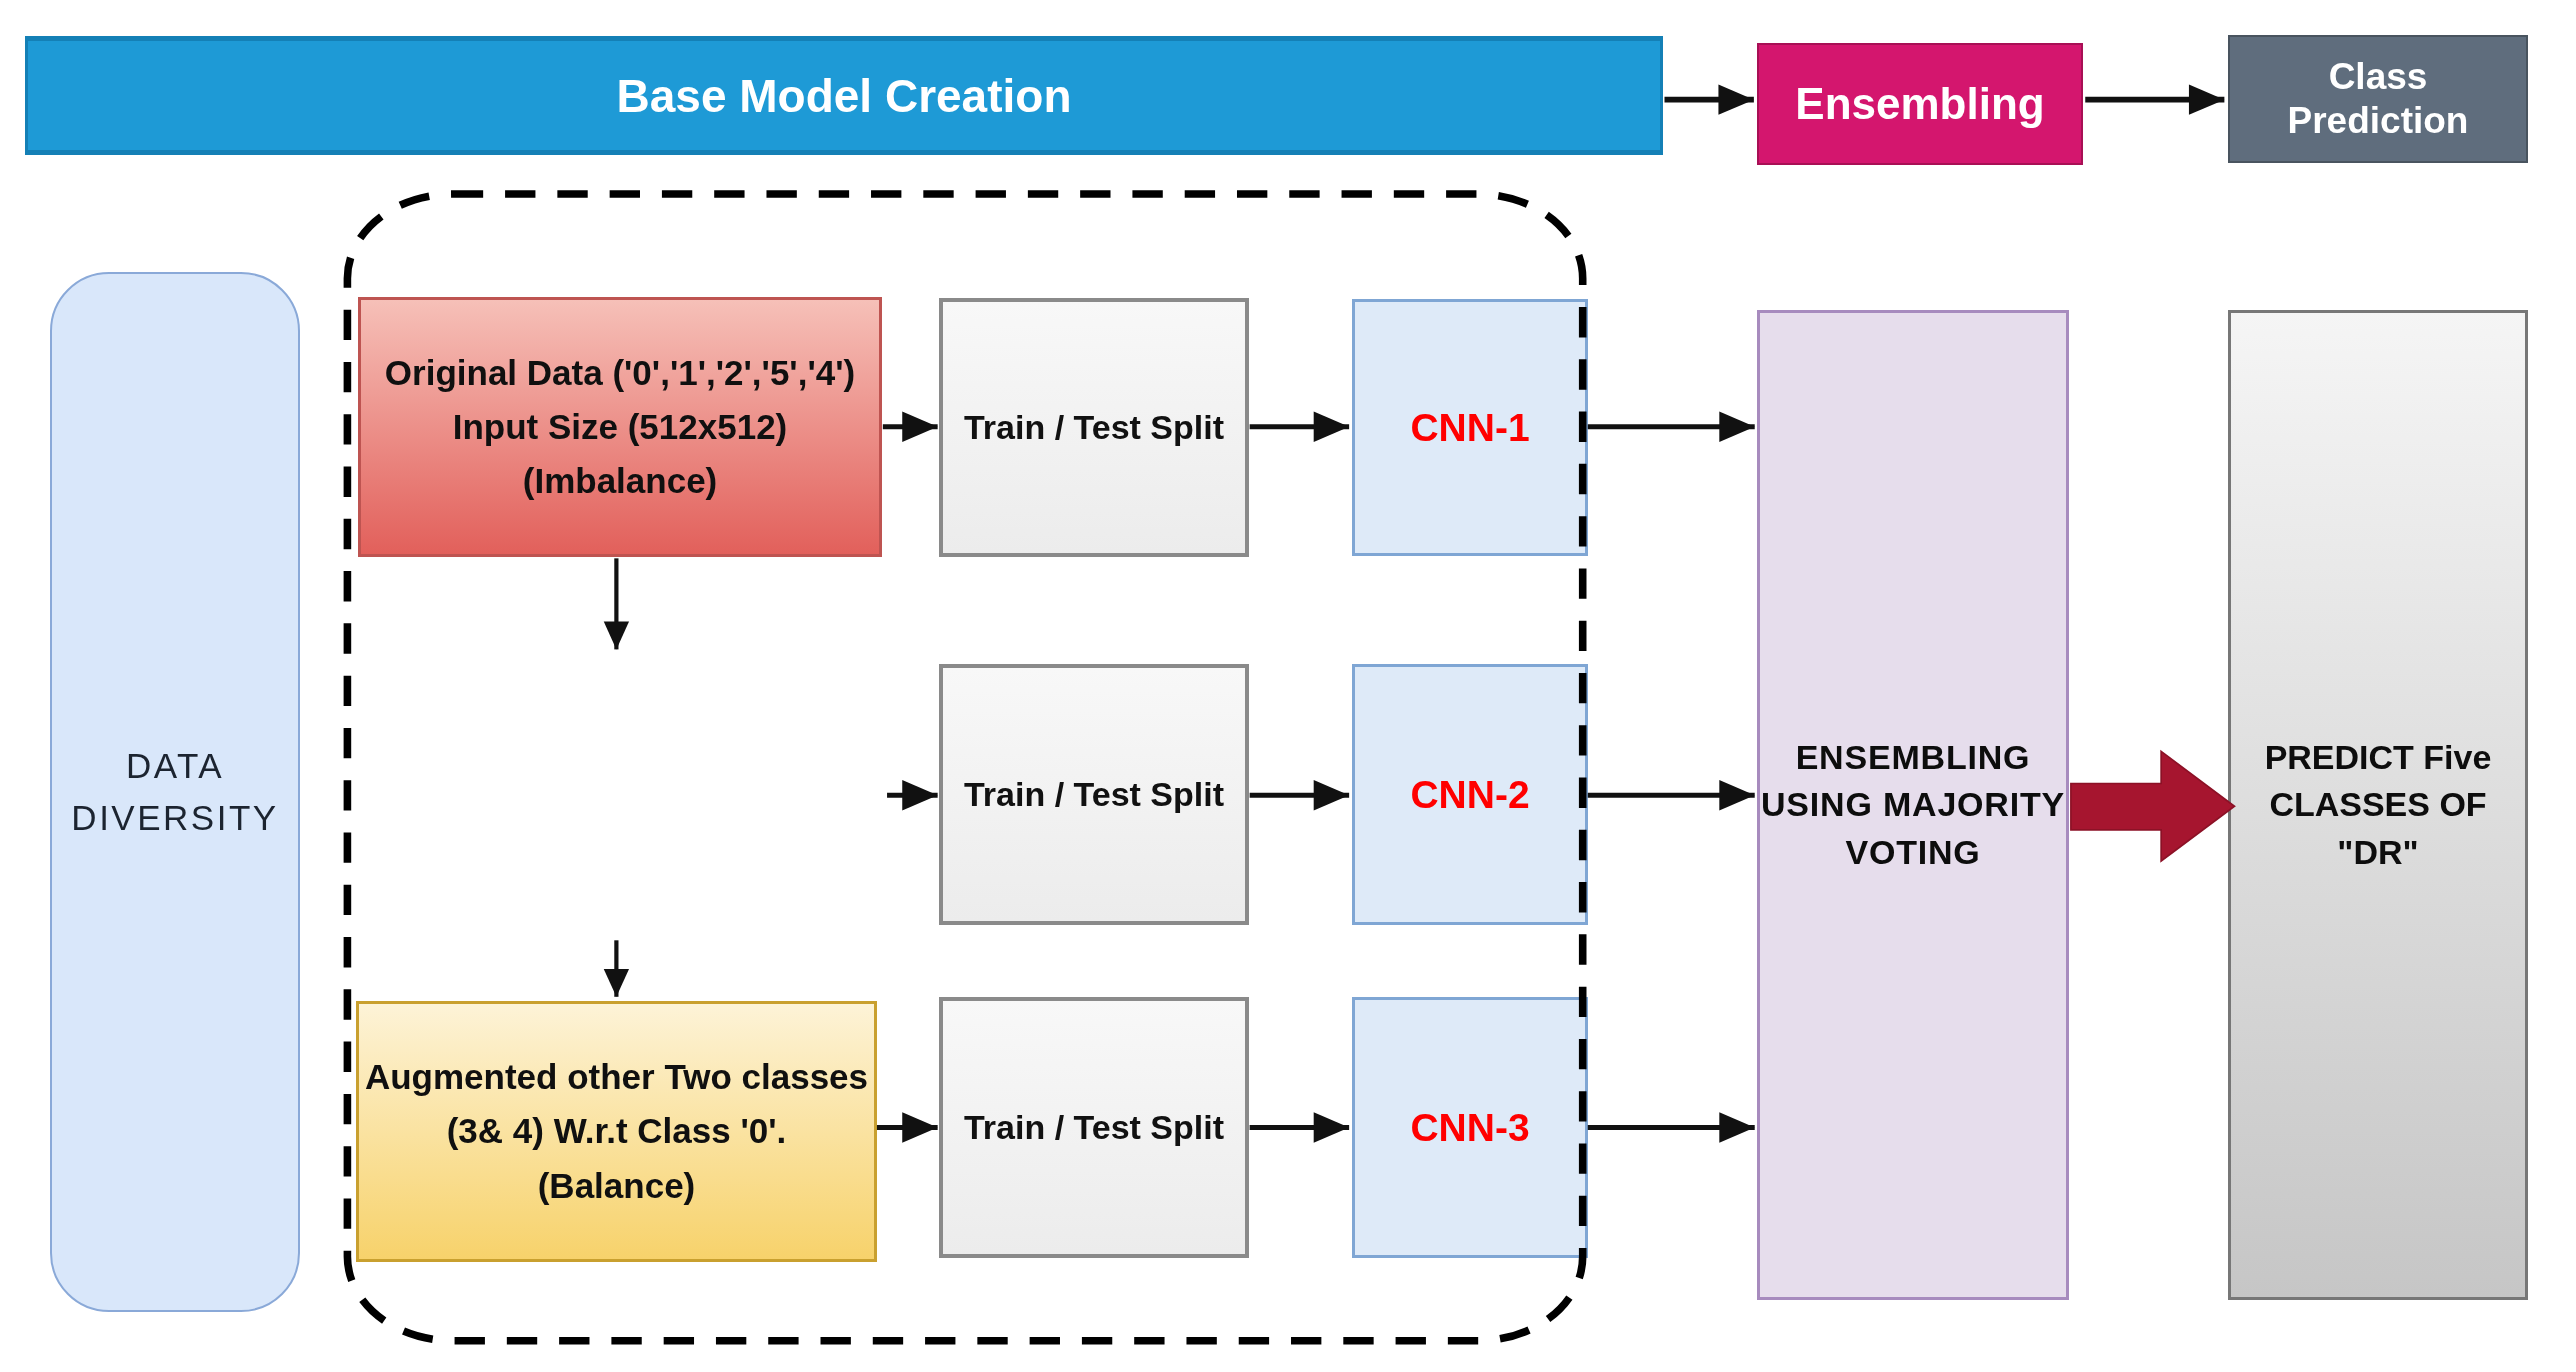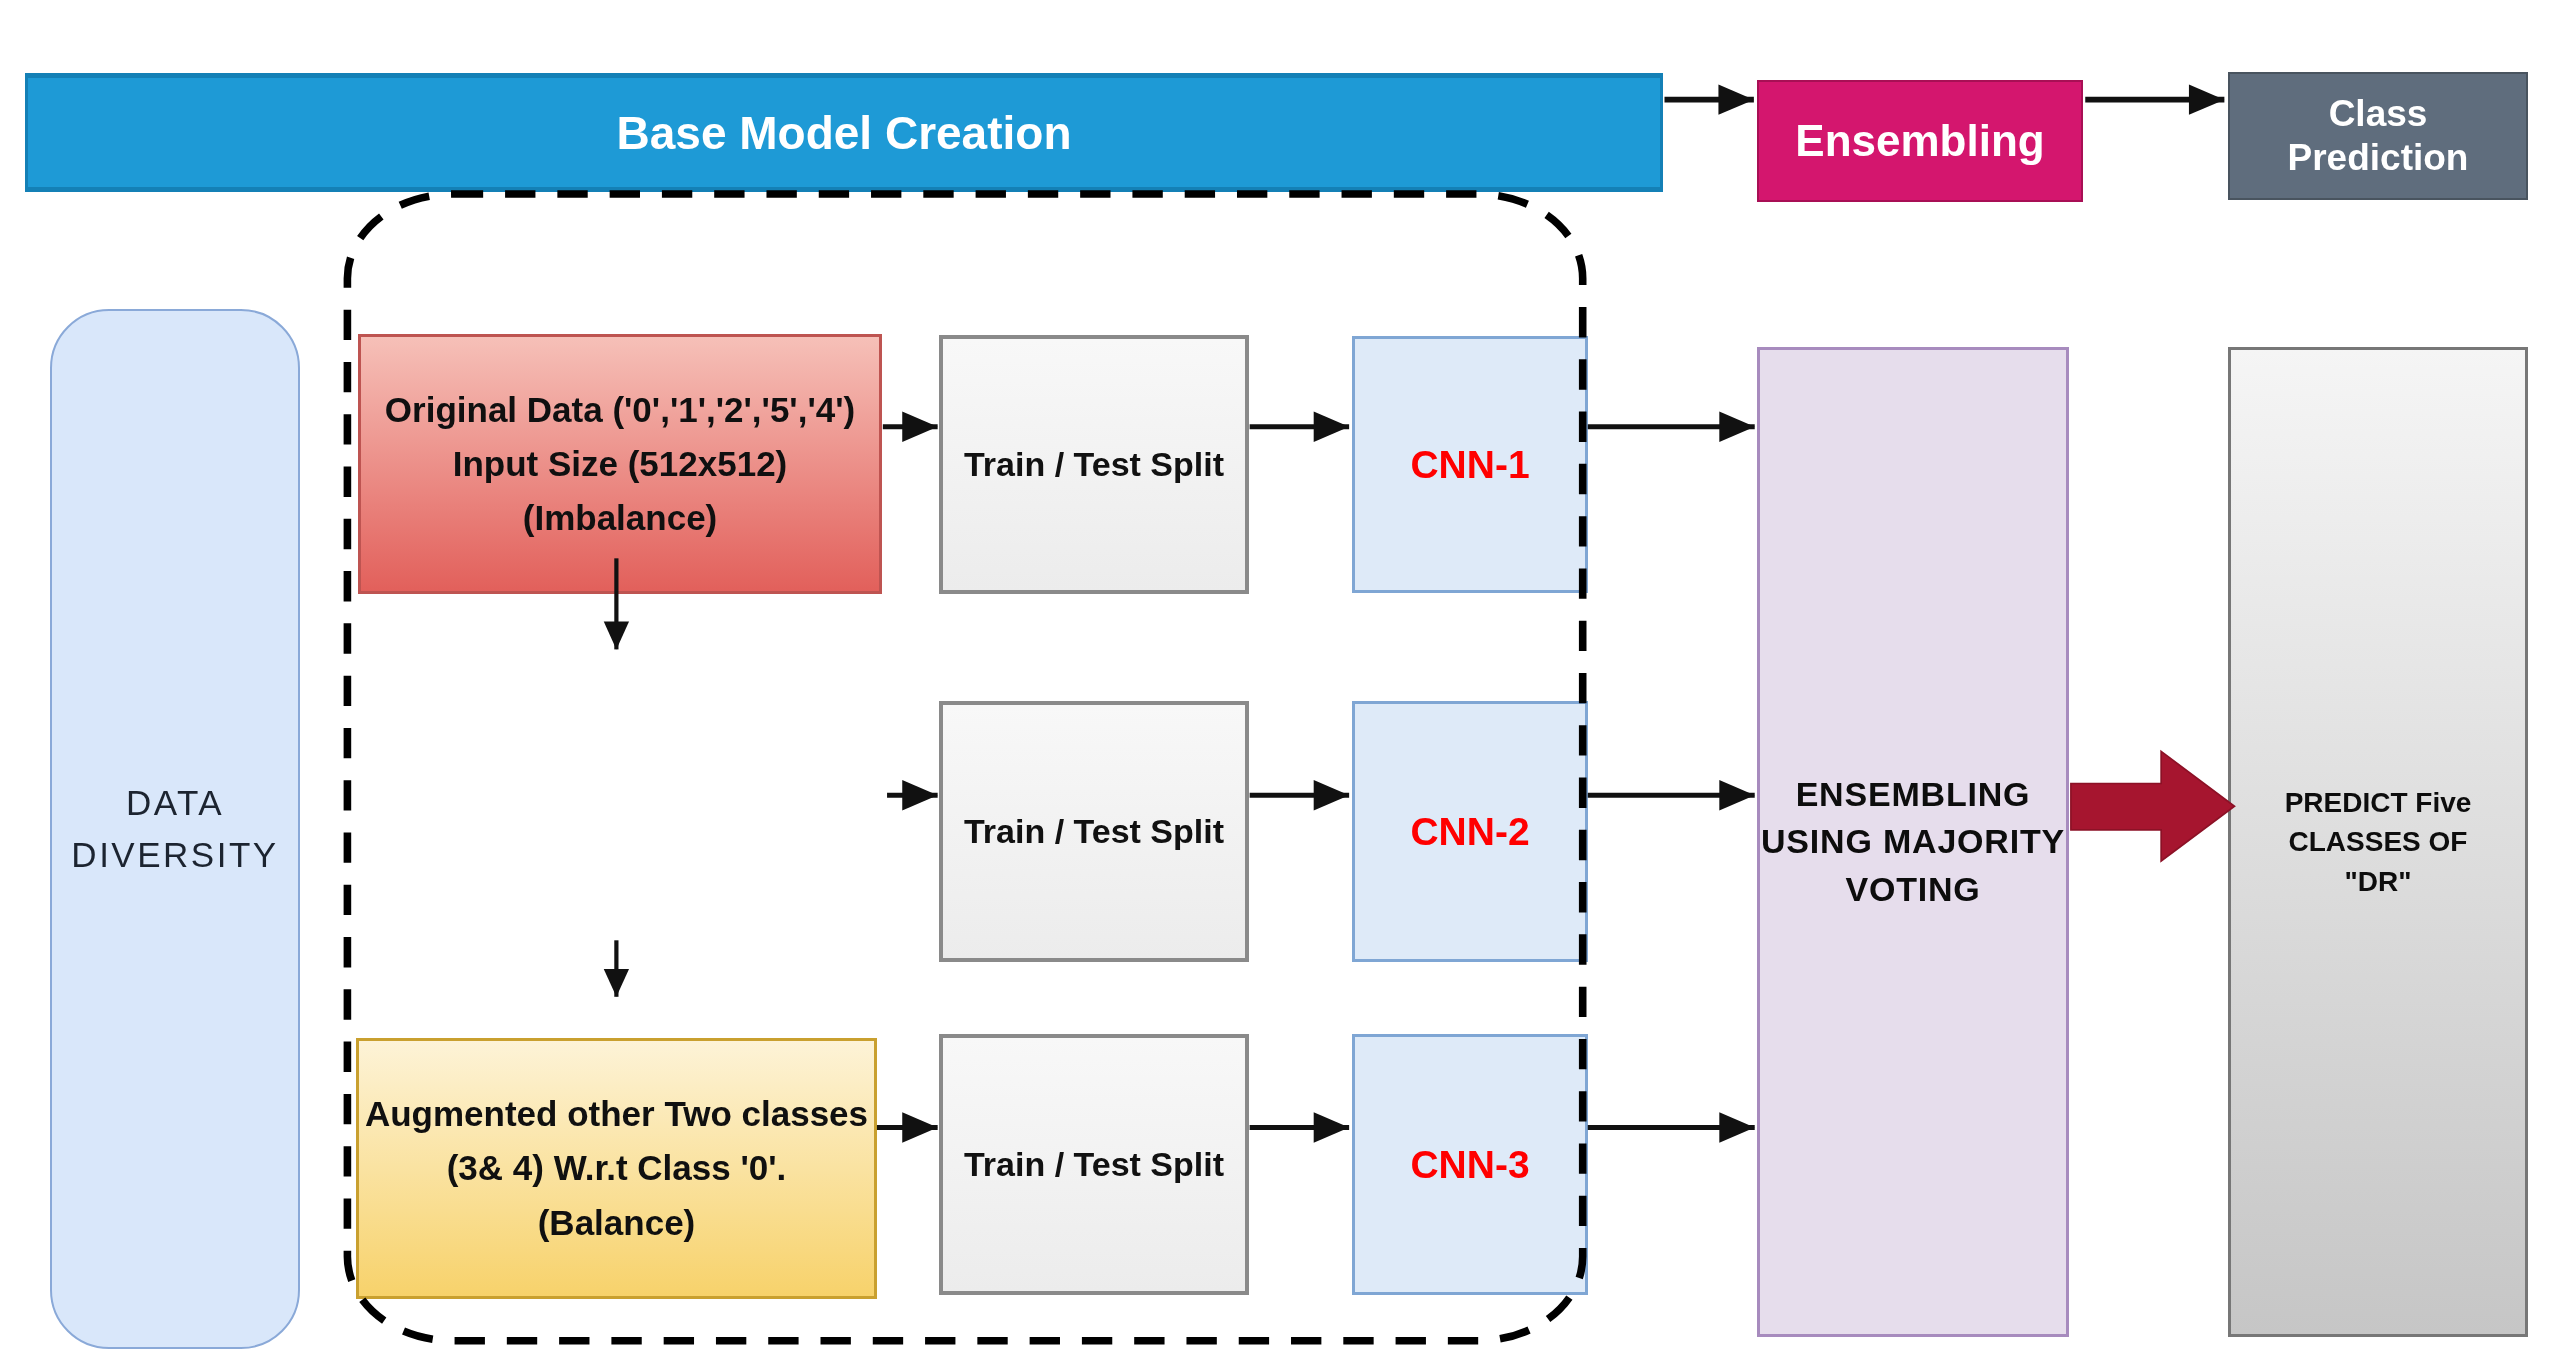--- a/index.html
+++ b/index.html
@@ -1,20 +1,20 @@
 <!DOCTYPE html>
 <html style="--base-model-bar: #1E9AD6; --ensembling-stage: #D4166E; --class-prediction-stage: #5F6D7D; --data-diversity-box: #D9E7FA; --original-data-box: #E2605B; --augmented-12-box: #CB7EA7; --augmented-34-box: #F7D26B; --train-test-box: #F8F8F8; --cnn-box: #DEEAF8; --cnn-label: #FF0000; --ensemble-box: #E6DDEC; --predict-box: #C6C6C6; --block-arrow: #A6152F;font-size:13.5px"><head>
 <meta charset="utf-8">
 <title>Ensemble Pipeline Diagram</title>
 <style>
   html,body{margin:0;padding:0;background:#ffffff;}
   body{width:2576px;height:1373px;overflow:hidden;font-family:"Liberation Sans",sans-serif;}
   .canvas{position:relative;width:2576px;height:1373px;background:#ffffff;}
   .box{position:absolute;display:flex;align-items:center;justify-content:center;
-       text-align:center;box-sizing:border-box;margin-top:37px;}
+       text-align:center;box-sizing:border-box;}
   .prel{white-space:pre-line;}
   
   .bar-base{left:25px;top:36px;width:1638px;height:119px;
     background:var(--base-model-bar,#1E9AD6);
     border:3.4px solid #1480B6;border-top-width:5px;border-bottom-width:5px;
     color:#ffffff;font-size:46px;font-weight:bold;}
   .hdr-ens{left:1757px;top:43px;width:326px;height:122px;
     background:var(--ensembling-stage,#D4166E);border:2.5px solid #A80F55;
     color:#ffffff;font-size:44px;font-weight:bold;}
   .hdr-cls{left:2228px;top:35px;width:300px;height:128px;
@@ -43,21 +43,21 @@
     border:3.4px solid #7FA6D4;font-size:39px;font-weight:bold;color:var(--cnn-label,#FF0000);}
   .cnn1{top:299px;height:257px;}
   .cnn2{top:664px;height:261px;}
   .cnn3{top:997px;height:261px;}
   
   .panel-ens{left:1757px;top:310px;width:312px;height:990px;
     background:var(--ensemble-box,#E6DDEC);border:3.4px solid #A78BBE;
     font-size:34px;font-weight:bold;color:#0d0d0d;line-height:1.4;letter-spacing:0.8px;}
   .panel-pred{left:2228px;top:310px;width:300px;height:990px;
     background:linear-gradient(#F5F5F5,var(--predict-box,#C6C6C6));border:3.4px solid #777777;
-    font-size:28px;font-weight:bold;color:#0d0d0d;line-height:1.4;align-items:center;}
+    font-size:34px;font-weight:bold;color:#0d0d0d;line-height:1.4;align-items:center;}
   
   .overlay{position:absolute;left:0;top:0;width:2576px;height:1373px;pointer-events:none;}
   .conn{stroke:#111111;fill:none;}
 </style>
 </head>
 <body>
 
 <div class="canvas">
 
   <div class="box bar-base">

